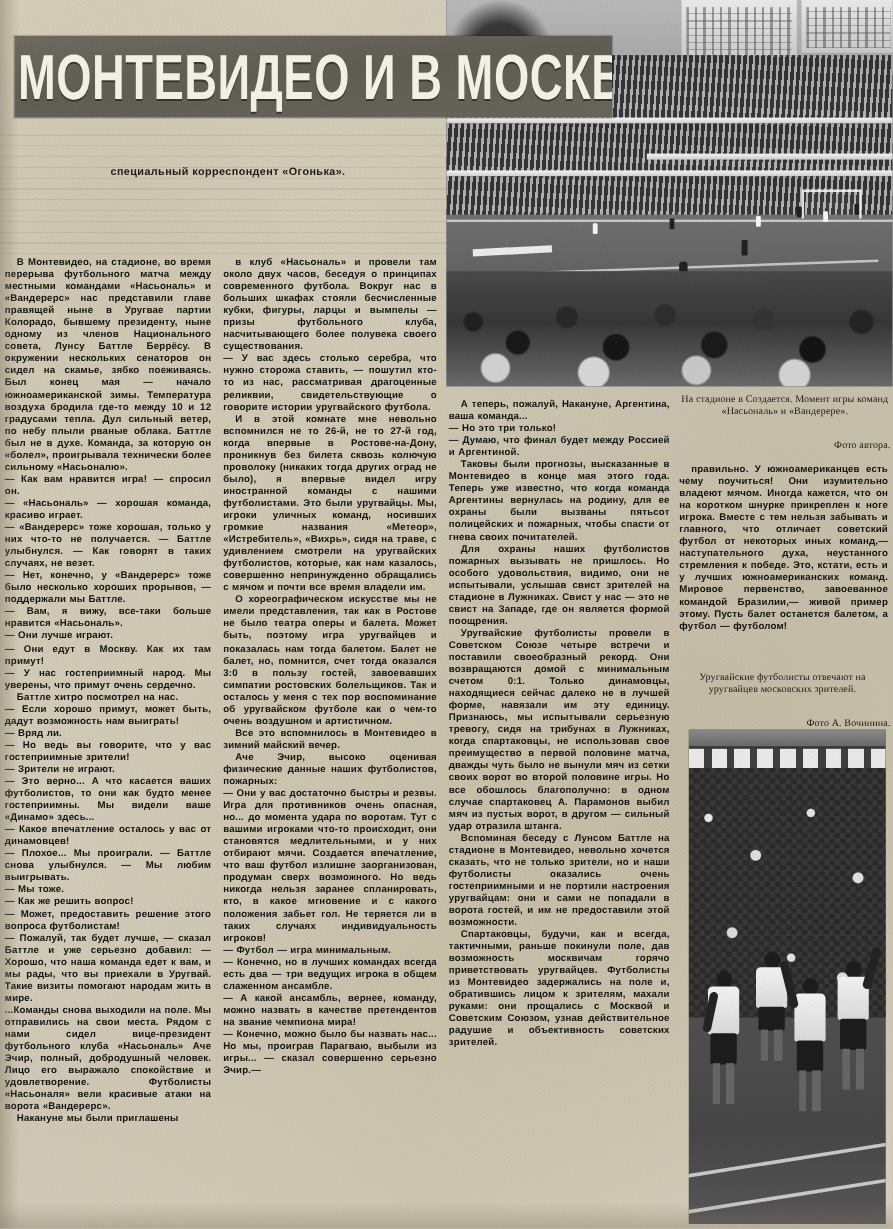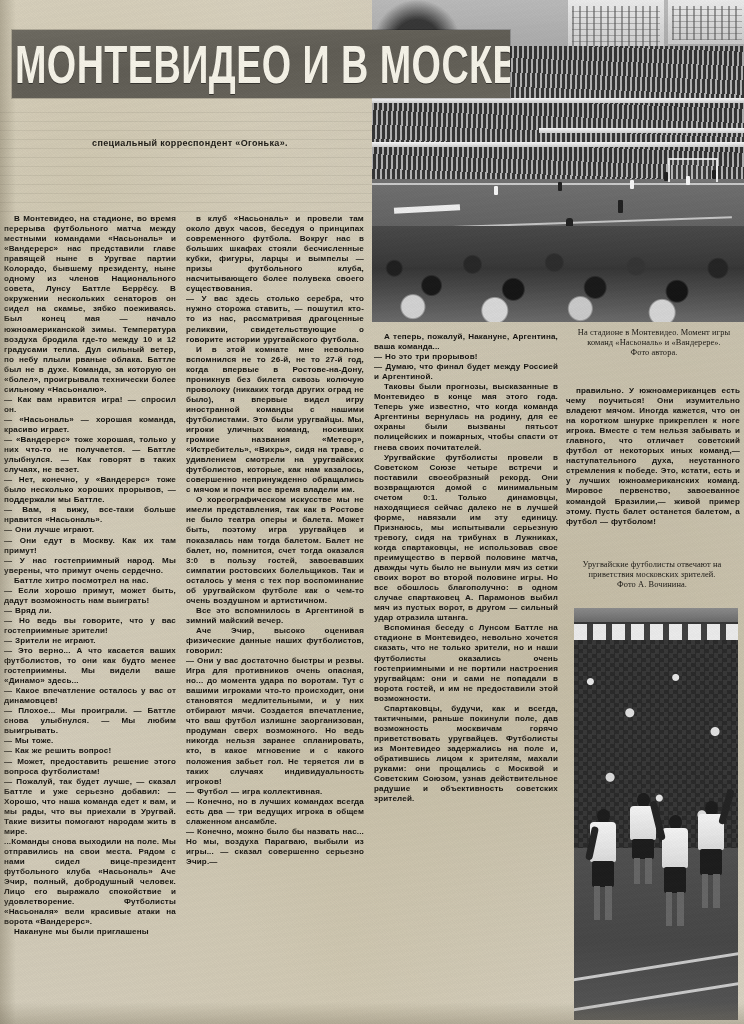--- a/index.html
+++ b/index.html
@@ -155,21 +155,21 @@
   
   .caption {
     position: absolute;
     font-family: "Liberation Serif", serif;
     font-size: 8.4px;
     line-height: 10.2px;
     color: #1a1814;
     text-align: center;
     letter-spacing: 0.1px;
   }
-  .caption .credit { display:block; margin-top: 0; }
+  .caption .credit { display:block; text-align: right; margin-top: 18px; }
   #cap-top { left: 566px; top: 328px; width: 176px; }
   #cap-bottom { left: 562px; top: 560px; width: 180px; }
 
   
   .photo-bottom {
     position: absolute;
     left: 574px; top: 608px;
     width: 164px; height: 412px;
     overflow: hidden;
     background: #4a473f;
@@ -316,47 +316,49 @@
       <p class="nodent">— Может, предоставить решение этого вопроса футболистам!</p>
       <p class="nodent">— Пожалуй, так будет лучше, — сказал Баттле и уже серьезно добавил: — Хорошо, что наша команда едет к вам, и мы рады, что вы приехали в Уругвай. Такие визиты помогают народам жить в мире.</p>
       <p class="nodent">...Команды снова выходили на поле. Мы отправились на свои места. Рядом с нами сидел вице-президент футбольного клуба «Насьональ» Аче Эчир, полный, добродушный человек. Лицо его выражало спокойствие и удовлетворение. Футболисты «Насьоналя» вели красивые атаки на ворота «Вандерерс».</p>
       <p>Накануне мы были приглашены</p>
     </div>
   <div class="col" id="col2">
       <p>в клуб «Насьональ» и провели там около двух часов, беседуя о принципах современного футбола. Вокруг нас в больших шкафах стояли бесчисленные кубки, фигуры, ларцы и вымпелы — призы футбольного клуба, насчитывающего более полувека своего существования.</p>
       <p class="nodent">— У вас здесь столько серебра, что нужно сторожа ставить, — пошутил кто-то из нас, рассматривая драгоценные реликвии, свидетельствующие о говорите истории уругвайского футбола.</p>
       <p>И в этой комнате мне невольно вспомнился не то 26-й, не то 27-й год, когда впервые в Ростове-на-Дону, проникнув без билета сквозь колючую проволоку (никаких тогда других оград не было), я впервые видел игру иностранной команды с нашими футболистами. Это были уругвайцы. Мы, игроки уличных команд, носивших громкие названия «Метеор», «Истребитель», «Вихрь», сидя на траве, с удивлением смотрели на уругвайских футболистов, которые, как нам казалось, совершенно непринужденно обращались с мячом и почти все время владели им.</p>
       <p>О хореографическом искусстве мы не имели представления, так как в Ростове не было театра оперы и балета. Может быть, поэтому игра уругвайцев и показалась нам тогда балетом. Балет не балет, но, помнится, счет тогда оказался 3:0 в пользу гостей, завоевавших симпатии ростовских болельщиков. Так и осталось у меня с тех пор воспоминание об уругвайском футболе как о чем-то очень воздушном и артистичном.</p>
-      <p>Все это вспомнилось в Аргентиной в зимний майский вечер.</p>
-      <p>Аче Эчир, высоко оценивая физические данные наших футболистов, говорил:</p>
+      <p>Все это вспомнилось в Монтевидео в зимний майский вечер.</p>
+      <p>Аче Эчир, высоко оценивая физические данные наших футболистов, пожарных:</p>
       <p class="nodent">— Они у вас достаточно быстры и резвы. Игра для противников очень опасная, но... до момента удара по воротам. Тут с вашими игроками что-то происходит, они становятся медлительными, и у них отбирают мячи. Создается впечатление, что ваш футбол излишне заорганизован, продуман сверх возможного. Но ведь никогда нельзя заранее спланировать, кто, в какое мгновение и с какого положения забьет гол. Не теряется ли в таких случаях индивидуальность игроков!</p>
-      <p class="nodent">— Футбол — игра коллективная.</p>
+      <p class="nodent">— Футбол — игра минимальным.</p>
       <p class="nodent">— Конечно, но в лучших командах всегда есть два — три ведущих игрока в общем слаженном ансамбле.</p>
-      <p class="nodent">— Конечно, можно было бы назвать нас... Но мы, воздуха Парагваю, выбыли из игры... — сказал совершенно серьезно Эчир.—</p>
+      <p class="nodent">— А какой ансамбль, вернее, команду, можно назвать в качестве претендентов на звание чемпиона мира!</p>
+      <p class="nodent">— Конечно, можно было бы назвать нас... Но мы, проиграв Парагваю, выбыли из игры... — сказал совершенно серьезно Эчир.—</p>
     </div>
   <div class="col" id="col3">
       <p>А теперь, пожалуй, Накануне, Аргентина, ваша команда...</p>
-      <p class="nodent">— Но это три прорывов!</p>
+      <p class="nodent">— Но это три только!</p>
       <p class="nodent">— Думаю, что финал будет между Россией и Аргентиной.</p>
       <p>Таковы были прогнозы, высказанные в Монтевидео в конце мая этого года. Теперь уже известно, что когда команда Аргентины вернулась на родину, для ее охраны были вызваны пятьсот полицейских и пожарных, чтобы спасти от гнева своих почитателей.</p>
+      <p>Для охраны наших футболистов пожарных вызывать не пришлось. Но особого удовольствия, видимо, они не испытывали, услышав свист зрителей на стадионе в Лужниках. Свист у нас — это не свист на Западе, где он является формой поощрения.</p>
       <p>Уругвайские футболисты провели в Советском Союзе четыре встречи и поставили своеобразный рекорд. Они возвращаются домой с минимальным счетом 0:1. Только динамовцы, находящиеся сейчас далеко не в лучшей форме, навязали им эту единицу. Признаюсь, мы испытывали серьезную тревогу, сидя на трибунах в Лужниках, когда спартаковцы, не использовав свое преимущество в первой половине матча, дважды чуть было не вынули мяч из сетки своих ворот во второй половине игры. Но все обошлось благополучно: в одном случае спартаковец А. Парамонов выбил мяч из пустых ворот, в другом — сильный удар отразила штанга.</p>
       <p>Вспоминая беседу с Лунсом Баттле на стадионе в Монтевидео, невольно хочется сказать, что не только зрители, но и наши футболисты оказались очень гостеприимными и не портили настроения уругвайцам: они и сами не попадали в ворота гостей, и им не предоставили этой возможности.</p>
       <p>Спартаковцы, будучи, как и всегда, тактичными, раньше покинули поле, дав возможность москвичам горячо приветствовать уругвайцев. Футболисты из Монтевидео задержались на поле и, обратившись лицом к зрителям, махали руками: они прощались с Москвой и Советским Союзом, узнав действительное радушие и объективность советских зрителей.</p>
     </div>
   <div class="col" id="col4">
       <p>правильно. У южноамериканцев есть чему поучиться! Они изумительно владеют мячом. Иногда кажется, что он на коротком шнурке прикреплен к ноге игрока. Вместе с тем нельзя забывать и главного, что отличает советский футбол от некоторых иных команд,— наступательного духа, неустанного стремления к победе. Это, кстати, есть и у лучших южноамериканских команд. Мировое первенство, завоеванное командой Бразилии,— живой пример этому. Пусть балет останется балетом, а футбол — футболом!</p>
     </div>
 
   <div class="caption" id="cap-top">
-    <span>На стадионе в Монтевидео. Момент игры команд «Насьональ» и «Вандерере».</span>
+    <span>На стадионе в Создается. Момент игры команд «Насьональ» и «Вандерере».</span>
     <span class="credit">Фото автора.</span>
   </div>
 
   <div class="caption" id="cap-bottom">
-    <span>Уругвайские футболисты отвечают на приветствия московских зрителей.</span>
+    <span>Уругвайские футболисты отвечают на уругвайцев московских зрителей.</span>
     <span class="credit">Фото А. Вочинина.</span>
   </div>
 
   <div class="photo-bottom">
     <div class="pb-roof"></div>
     <div class="pb-boxes"></div>
     <div class="pb-crowd"></div>
     <div class="pb-pitch"></div>
     <div class="pb-line" style="left:-10px;top:356px;width:200px;transform:rotate(-9deg);"></div>
     <div class="pb-line" style="left:-10px;top:386px;width:200px;transform:rotate(-9deg);"></div>

